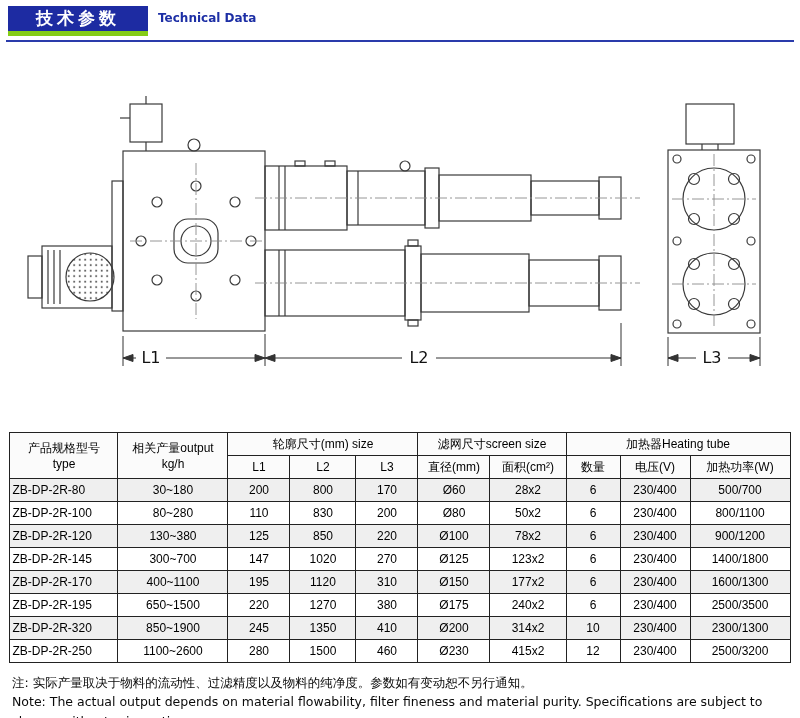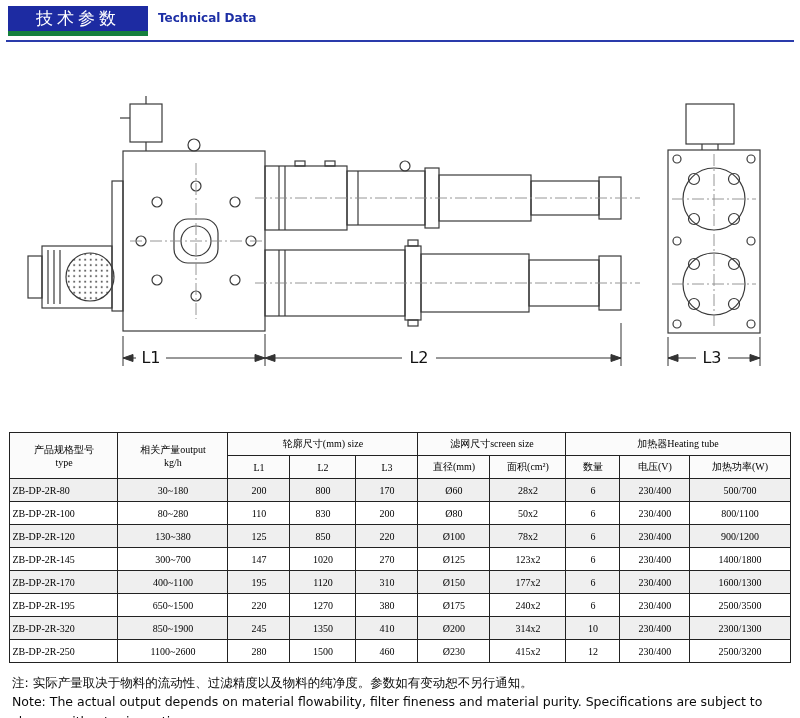--- a/index.html
+++ b/index.html
@@ -7,37 +7,37 @@
   body {
     width:800px; height:718px; position:relative; overflow:hidden;
     font-family:"DejaVu Sans", sans-serif; color:#111;
   }
 
   
   .hdr { position:relative; height:48px; }
   .hdr-rule { position:absolute; left:6px; right:6px; top:40px; height:2px; background:#2a3bab; }
   .title-cn {
     position:absolute; left:8px; top:6px; width:140px; height:30px;
-    background:#1d2ba2; border-bottom:5px solid #15803d;
-    color:#fff; font-size:17px; font-weight:normal; letter-spacing:4px;
+    background:#1d2ba2; border-bottom:5px solid #84cc16;
+    color:#fff; font-size:17px; font-weight:bold; letter-spacing:4px;
     display:flex; align-items:center; justify-content:center;
   }
   .title-en { position:absolute; left:158px; top:11px; color:#1d2fa5; font-size:12px; font-weight:bold; }
 
   
   .diagram { display:block; margin:0; }
   svg .ln { stroke:#3a3a3a; stroke-width:1.2; fill:none; }
   svg .cl { stroke:#8a8a8a; stroke-width:0.9; fill:none; stroke-dasharray:12 3 2 3; }
   svg .dimln { stroke:#333; stroke-width:1; fill:#333; }
   svg .dim text { font-family:"DejaVu Sans", sans-serif; font-size:16px; fill:#111; }
 
   
   table.spec {
     border-collapse:collapse; margin:8px auto 0; width:780px;
-    font-family:Liberation Serif, serif; font-size:10px; color:#000;
+    font-family:Liberation Sans, sans-serif; font-size:12px; color:#000;
     table-layout:fixed;
   }
   .spec th, .spec td { border:1px solid #222; text-align:center; padding:2px; height:23px; overflow:hidden; }
   .spec thead th { font-weight:normal; background:#fbfbfb; }
   .spec tbody tr:nth-child(odd) { background:#efefef; }
   .spec tbody td:first-child { text-align:left; }
 
   
   .notes { margin:10px 12px 0; font-size:12.5px; line-height:1.55; color:#0a0a0a; }
 </style>

